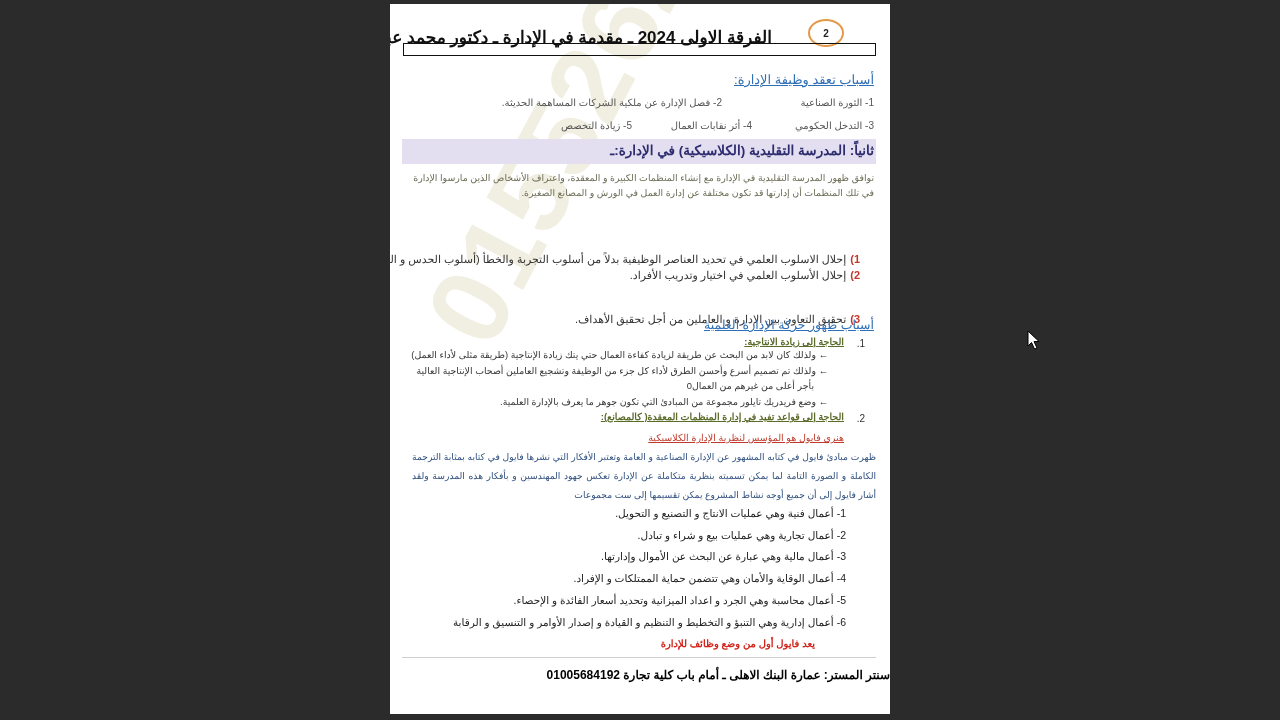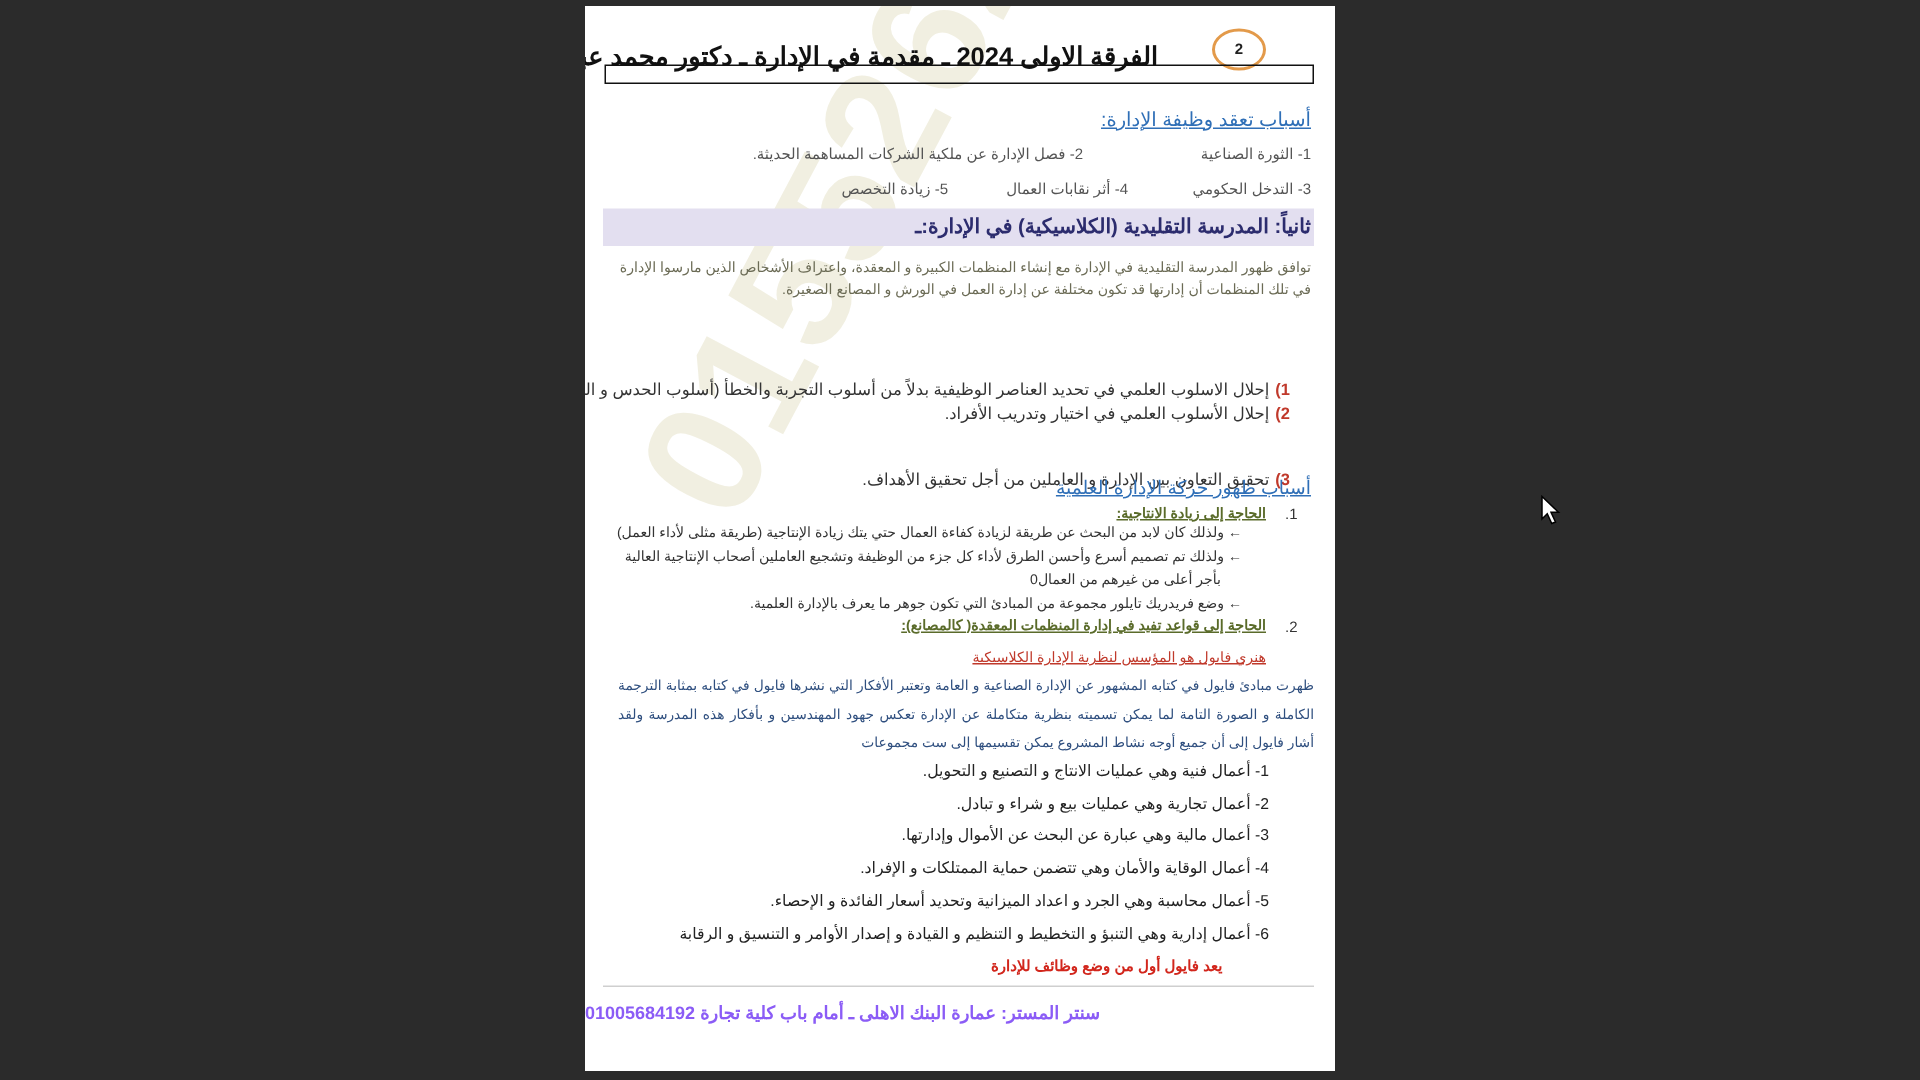--- a/index.html
+++ b/index.html
@@ -153,23 +153,23 @@
       padding-left: 37px;
     }
     .footer-rule {
       position: absolute;
       top: 653px; left: 12px; right: 14px;
       height: 1px; background: #cfcfcf;
     }
     .footer-text {
       position: absolute;
       top: 664px; left: 0; right: 0;
-      text-align: left;
-      font-family: "Liberation Sans", sans-serif;
-      font-size: 12px; font-weight: bold; color: #8b5cf6;
+      text-align: right;
+      font-family: "Liberation Sans", sans-serif;
+      font-size: 12px; font-weight: bold; color: #000000;
       white-space: nowrap;
     }
     .cursor {
       position: absolute;
       left: 1027px; top: 330px;
       width: 14px; height: 20px;
     }
   </style>
 </head>
 <body>

